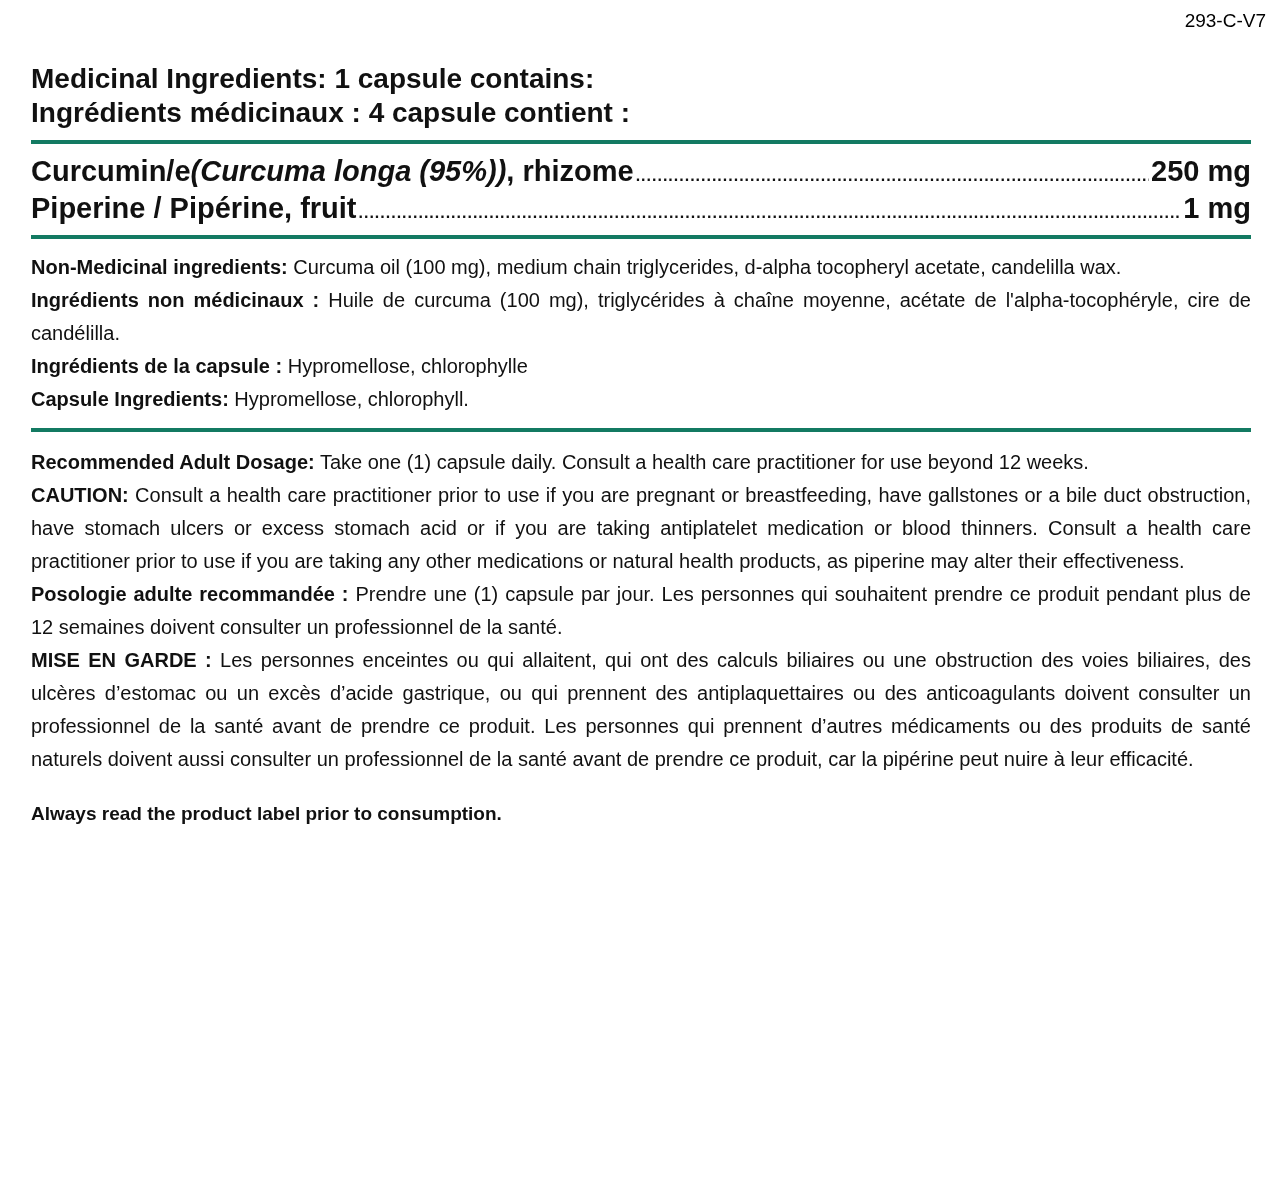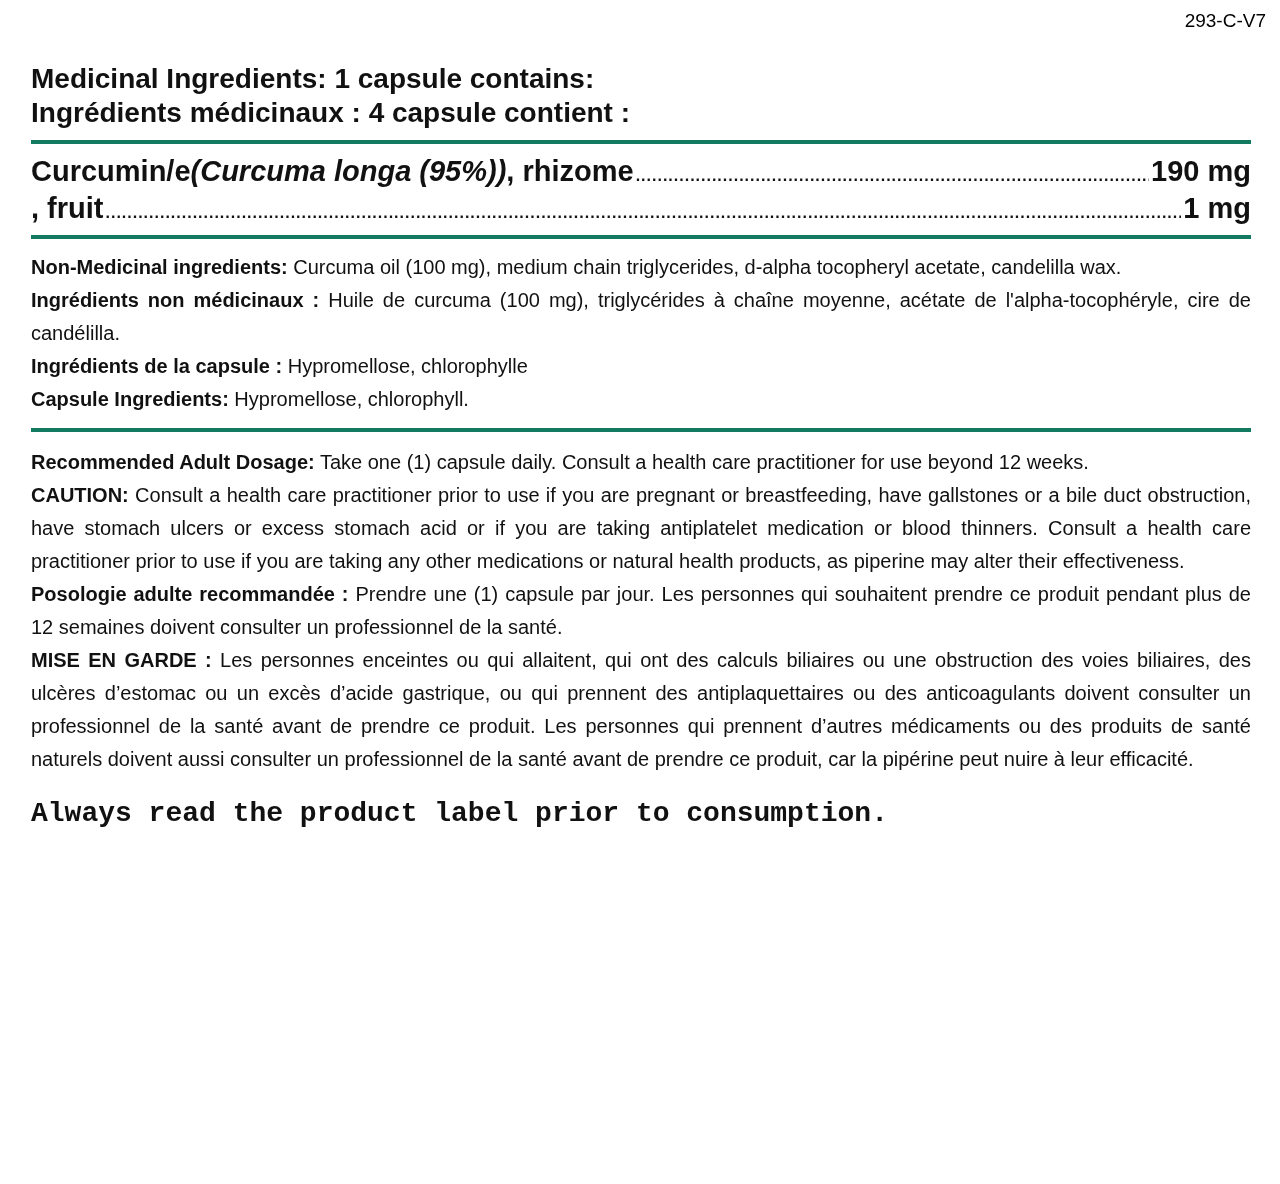--- a/index.html
+++ b/index.html
@@ -9,44 +9,45 @@
   .content { position:absolute; left:31px; width:1220px; top:38px;margin-top:24px; }
   .head { font-weight:bold; font-size:28px; line-height:34px; }
   .divider { height:4px; background:#137a62; margin:0; }
   .row { display:flex; align-items:baseline; font-size:29px; line-height:33px; white-space:nowrap;font-weight:bold; }
   .row .dots { flex:1; overflow:hidden; margin:0 2px; letter-spacing:1px; }
   .row .dots::after { content:"................................................................................................................................................................................................................................................................"; font-size:16px; }
   .it { font-style:italic; }
   .b { font-weight:bold; }
   .para { font-size:20px; line-height:33px; text-align:justify; }
   .para p { margin:0; }
-  .footer { font-weight:bold; font-size:28px; line-height:39px;font-family:Liberation Mono, monospace; }
+  .footer { font-weight:bold; font-size:19px; line-height:39px; }
 </style>
 </head>
 <body>
 
 <div class="code">293-C-V7</div>
 
 <div class="content">
   <div>
     <div class="head">Medicinal Ingredients: 1 capsule contains:</div>
     <div class="head">Ingrédients médicinaux : 4 capsule contient :</div>
   </div>
 
   <div class="divider" style="margin-top:10px;"></div>
 
   <div style="margin-top:11px;">
     <div class="row">
       <span>Curcumin/e </span>
       <span class="it">(Curcuma longa (95%))</span>
       <span>, rhizome</span>
       <span class="dots"></span>
-      <span>190 mg</span>
+      <span>250 mg</span>
     </div>
     <div class="row">
+      <span>Piperine / Pipérine </span>
       <span>, fruit </span>
       <span class="dots"></span>
       <span>1 mg</span>
     </div>
   </div>
 
   <div class="divider" style="margin-top:6px;"></div>
 
   <div class="para" style="margin-top:12px;">
     <p><span class="b">Non-Medicinal ingredients:</span><span> Curcuma oil (100 mg), medium chain triglycerides, d-alpha tocopheryl acetate, candelilla wax.</span></p>

